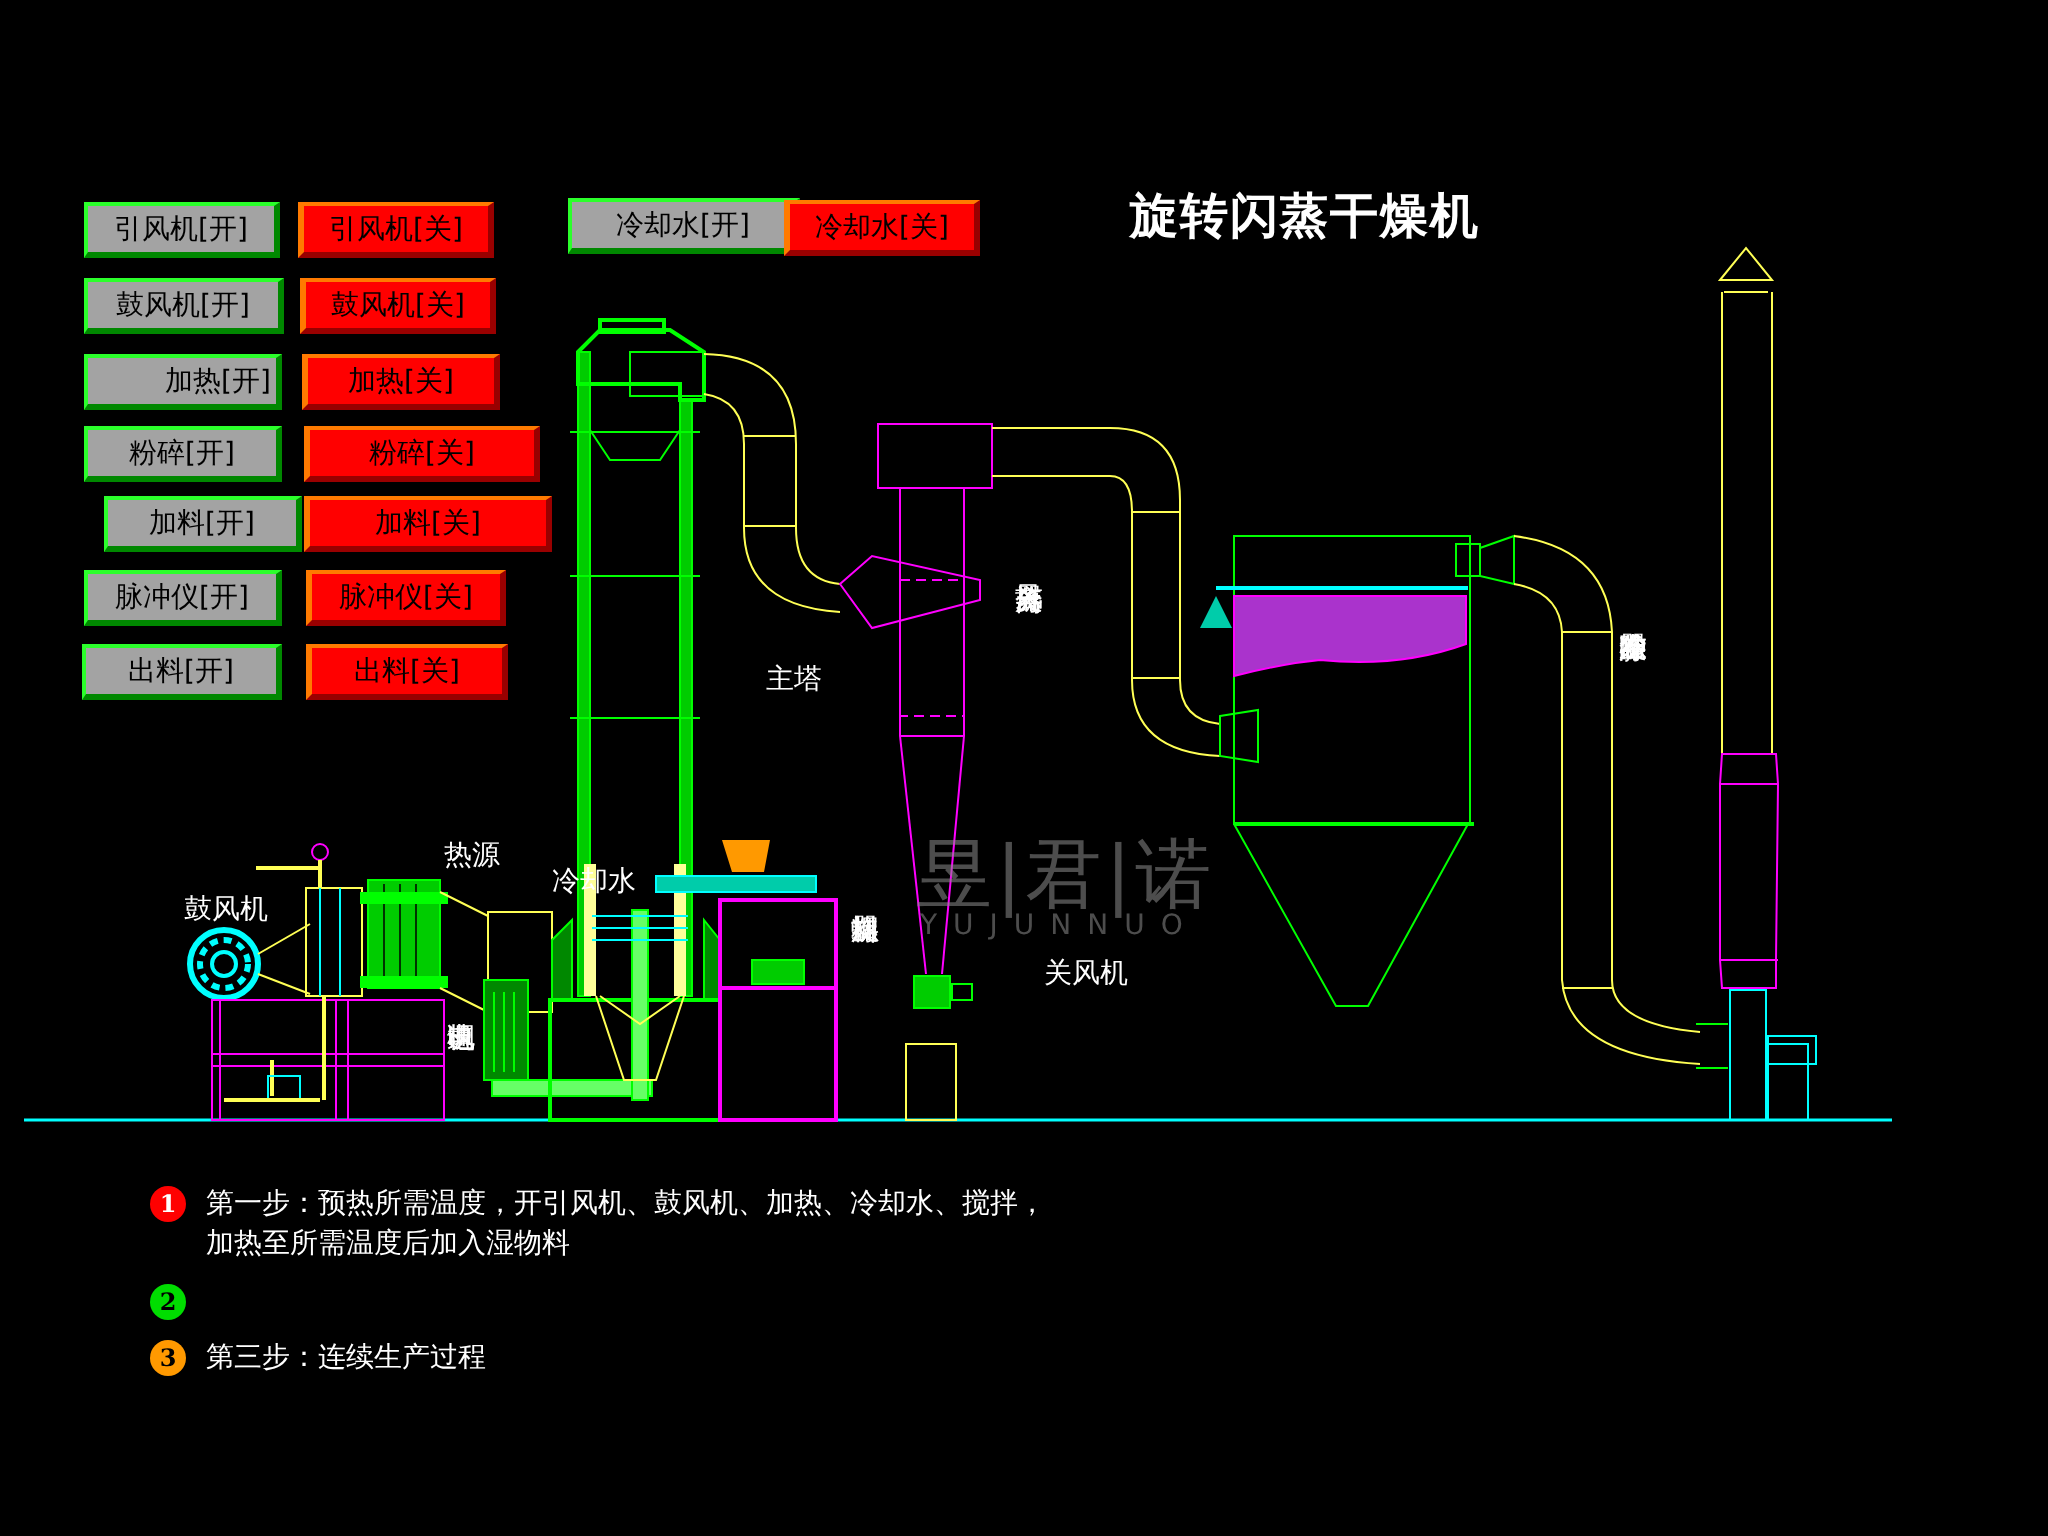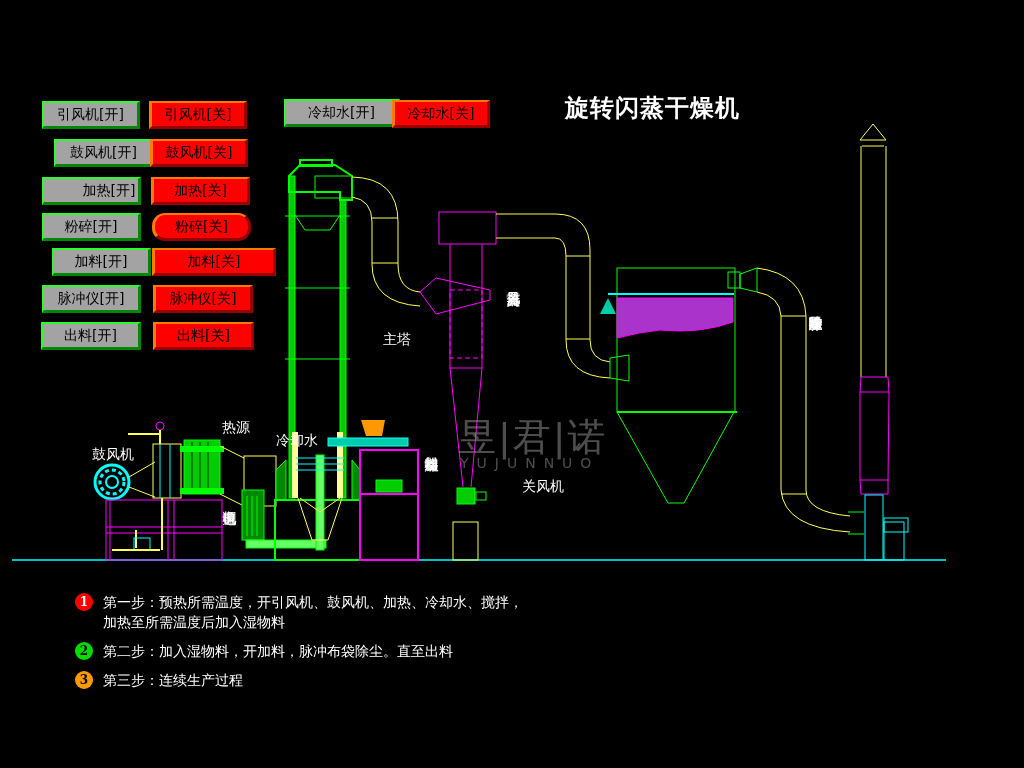--- a/index.html
+++ b/index.html
@@ -174,26 +174,26 @@
   </g>
 </svg>
 
 <div class="wm" style="left:458px; top:412px; font-size:38px; letter-spacing:2px;">昱|君|诺</div>
 <div class="wm" style="left:460px; top:455px; font-size:14px; letter-spacing:8px;">YUJUNNUO</div>
 
 <div class="title">旋转闪蒸干燥机</div>
 
 <div class="btn on" style="left:42px; top:101px; width:98px;">引风机[开]</div>
 <div class="btn off" style="left:149px; top:101px; width:98px;">引风机[关]</div>
-<div class="btn on" style="left:54px; top:139px; width:100px;">鼓风机[开]</div>
+<div class="btn on" style="left:42px; top:139px; width:100px;">鼓风机[开]</div>
 <div class="btn off" style="left:150px; top:139px; width:98px;">鼓风机[关]</div>
 <div class="btn on" style="left:42px; top:177px; width:99px;padding-left:36px;">加热[开]</div>
 <div class="btn off" style="left:151px; top:177px; width:99px;">加热[关]</div>
 <div class="btn on" style="left:42px; top:213px; width:99px;">粉碎[开]</div>
-<div class="btn off" style="left:152px; top:213px; width:99px;border-radius:13px;">粉碎[关]</div>
+<div class="btn off" style="left:152px; top:213px; width:118px;">粉碎[关]</div>
 <div class="btn on" style="left:52px; top:248px; width:99px;">加料[开]</div>
 <div class="btn off" style="left:152px; top:248px; width:124px;">加料[关]</div>
 <div class="btn on" style="left:42px; top:285px; width:99px;">脉冲仪[开]</div>
 <div class="btn off" style="left:153px; top:285px; width:100px;">脉冲仪[关]</div>
 <div class="btn on" style="left:41px; top:322px; width:100px;">出料[开]</div>
 <div class="btn off" style="left:153px; top:322px; width:101px;">出料[关]</div>
 <div class="btn on" style="left:284px; top:99px; width:116px;">冷却水[开]</div>
 <div class="btn off" style="left:392px; top:100px; width:98px;">冷却水[关]</div>
 
 <div class="lbl" style="left:56px; top:446px;">鼓风机</div>
@@ -209,19 +209,18 @@
 <div class="steps">
   <div class="step">
     <span class="badge" style="background:#ff0000;">1</span>
     <div>
       <div>第一步：预热所需温度，开引风机、鼓风机、加热、冷却水、搅拌，</div>
       <div>加热至所需温度后加入湿物料</div>
     </div>
   </div>
   <div class="step">
     <span class="badge" style="background:#00dd00; color:#000;">2</span>
-    <div>第二步：加入湿物料，开加料，脉冲布袋除尘。直至出料</div>
   </div>
   <div class="step">
     <span class="badge" style="background:#ff9900; color:#000;">3</span>
     <div>第三步：连续生产过程</div>
   </div>
 </div>
 
 </body></html>

